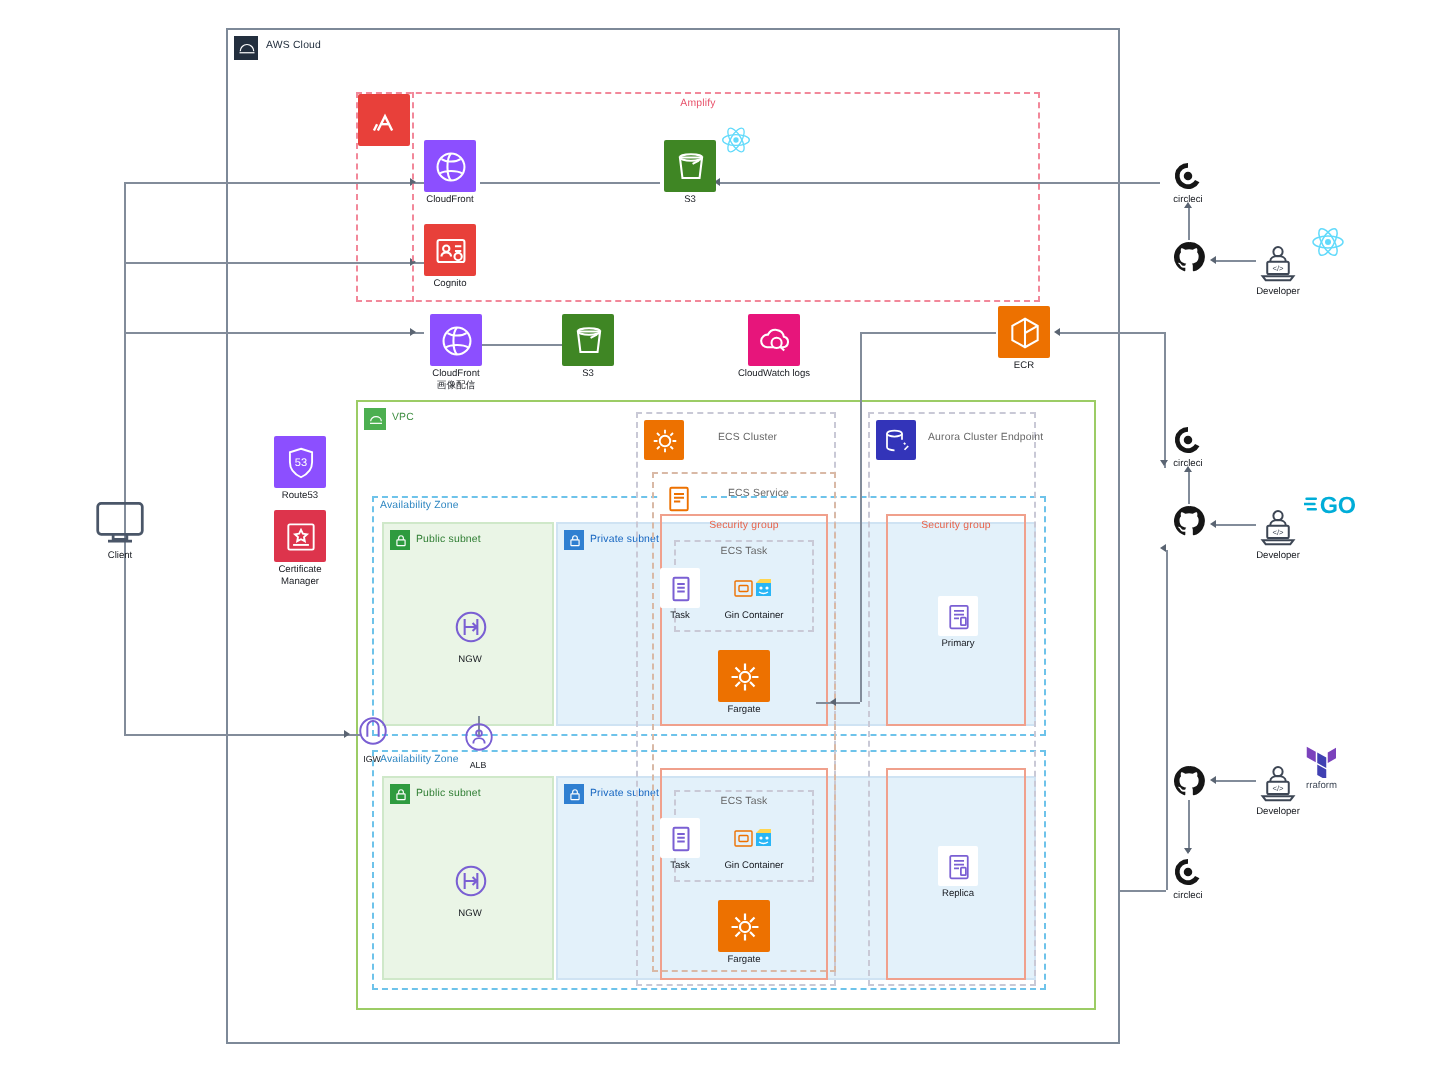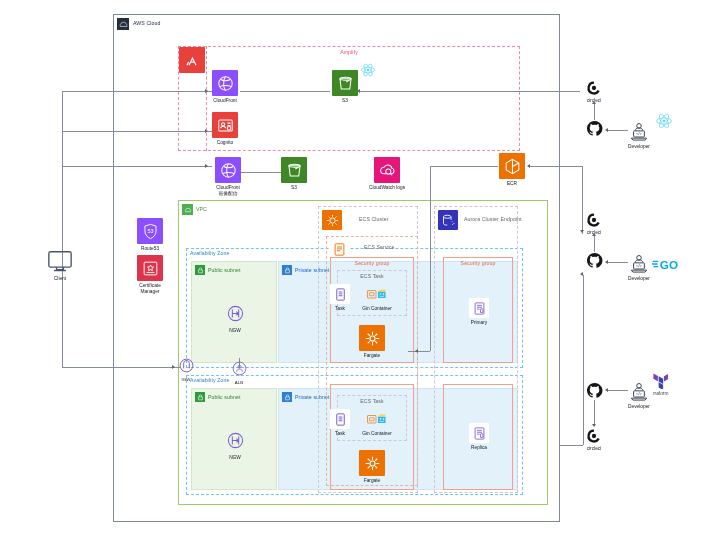--- a/index.html
+++ b/index.html
@@ -626,21 +626,21 @@
   <div class="ext" style="left:628px; top:254px;">
     <svg width="22" height="20" viewBox="0 0 28 26">
       <circle cx="14" cy="5" r="3" fill="none" stroke="#3d4654" stroke-width="1.3"></circle>
       <path d="M9 11c0-2 2.3-3.2 5-3.2S19 9 19 11" fill="none" stroke="#3d4654" stroke-width="1.3"></path>
       <rect x="7" y="11.5" width="14" height="8" rx="1" fill="none" stroke="#3d4654" stroke-width="1.3"></rect>
       <text x="14" y="17.5" font-size="5" fill="#3d4654" text-anchor="middle" font-family="Liberation Sans">&lt;/&gt;</text>
       <path d="M4 21h20l-2 2.5H6z" fill="none" stroke="#3d4654" stroke-width="1.3"></path>
     </svg>
     <div class="cap">Developer</div>
   </div>
-  <div class="ext" style="left:652px; top:256px;">
+  <div class="ext" style="left:652px; top:244px;">
     <svg width="30" height="16" viewBox="0 0 46 24">
       <path d="M2 8h7M0 12h8M3 16h6" stroke="#00add8" stroke-width="2" stroke-linecap="round"></path>
       <text x="12" y="19" font-size="18" font-weight="bold" fill="#00add8" font-family="Liberation Sans">GO</text>
     </svg>
   </div>
   <div class="line v" style="left:594px; top:236px; height:16px;"></div>
   <div class="arrow arr-u" style="left:591.6px; top:233px;"></div>
   <div class="line h" style="left:608px; top:262px; width:20px;"></div>
   <div class="arrow arr-l" style="left:605px; top:259.5px;"></div>
 

